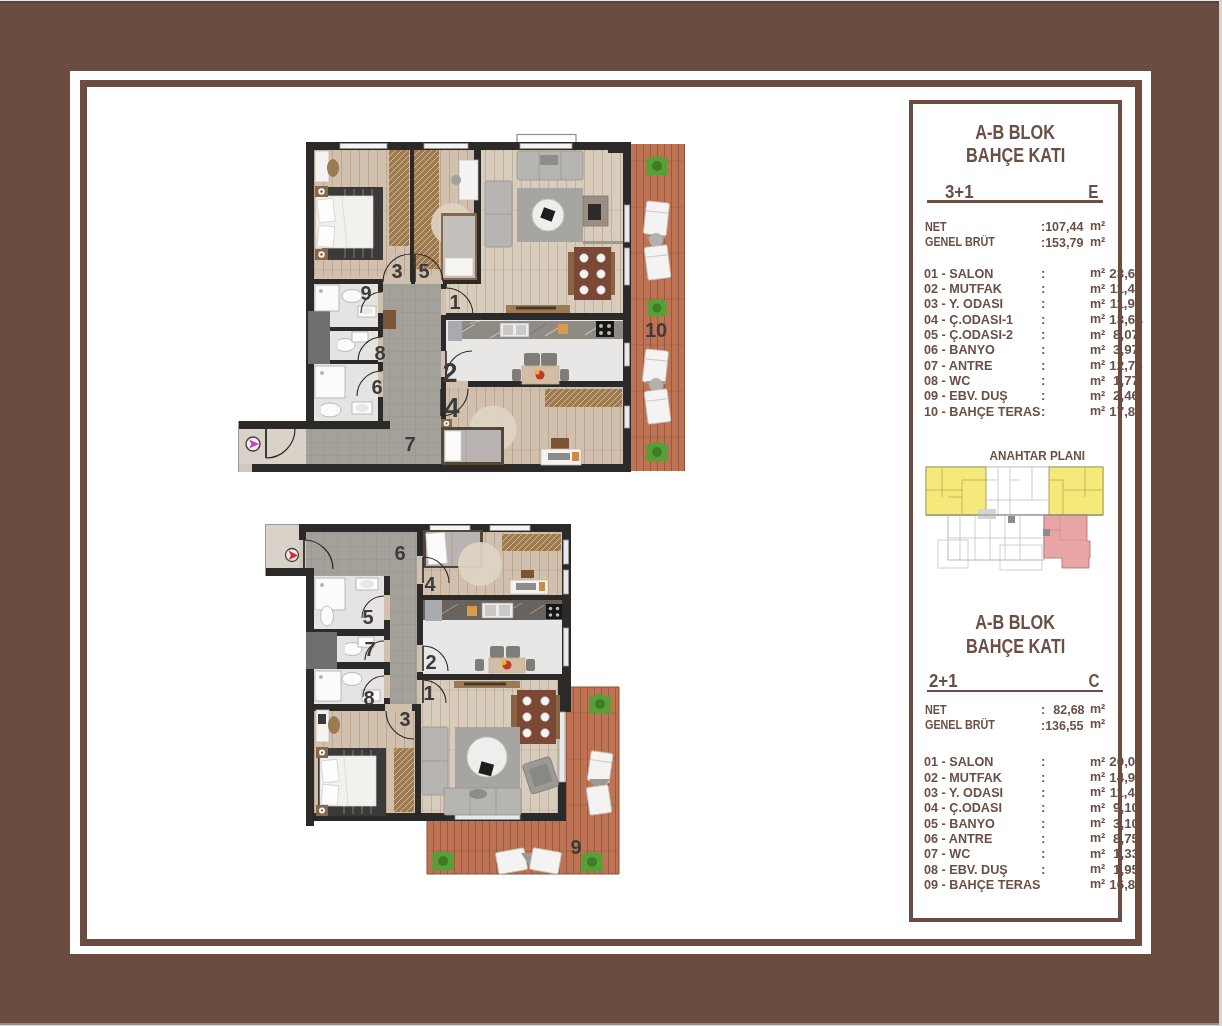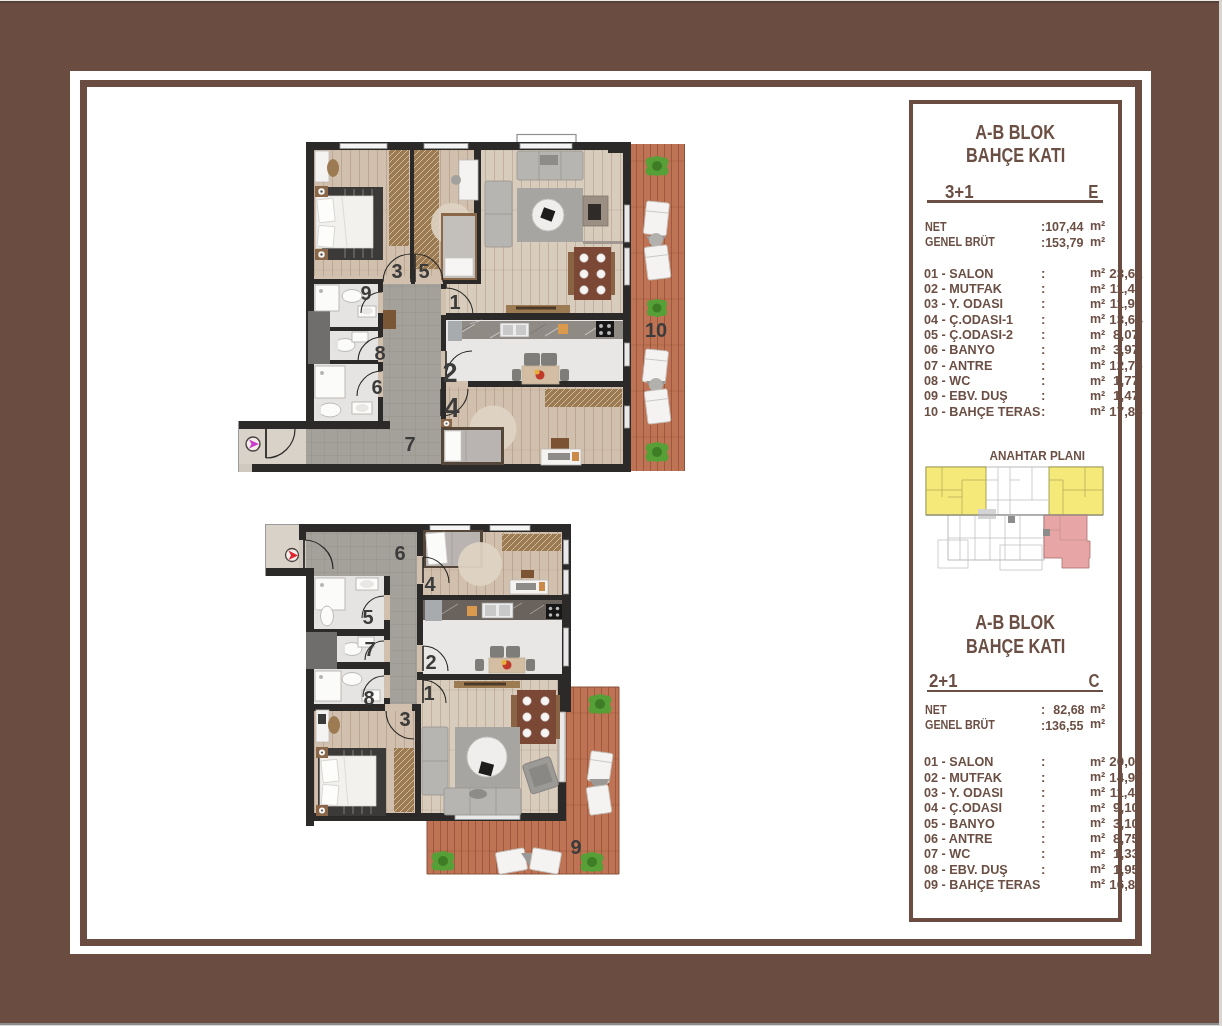--- a/index.html
+++ b/index.html
@@ -824,21 +824,21 @@
     </div>
   <div class="lrow">
       <span class="nm">08 - WC</span>
       <span class="cl">:</span>
       <span class="vl">1,77</span>
       <span class="un">m²</span>
     </div>
   <div class="lrow">
       <span class="nm">09 - EBV. DUŞ</span>
       <span class="cl">:</span>
-      <span class="vl">1,47</span>
+      <span class="vl">2,46</span>
       <span class="un">m²</span>
     </div>
   <div class="lrow">
       <span class="nm">10 - BAHÇE TERAS</span>
       <span class="cl">:</span>
       <span class="vl">17,85</span>
       <span class="un">m²</span>
     </div>
 </div>
 

